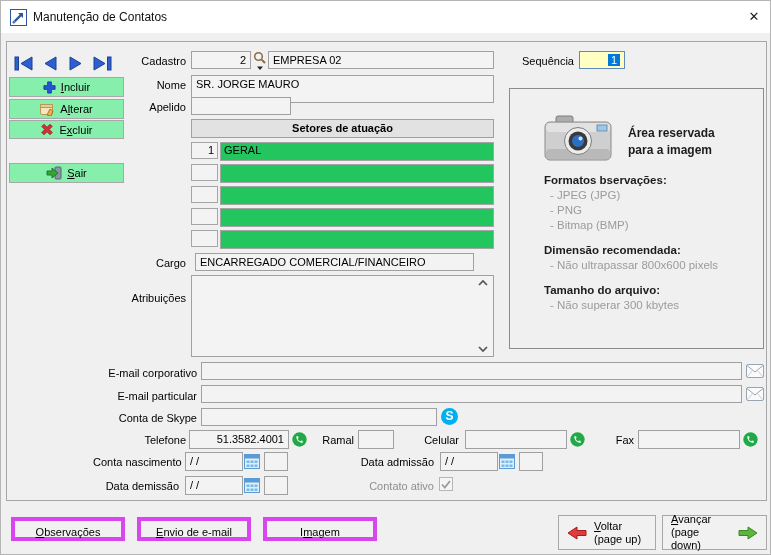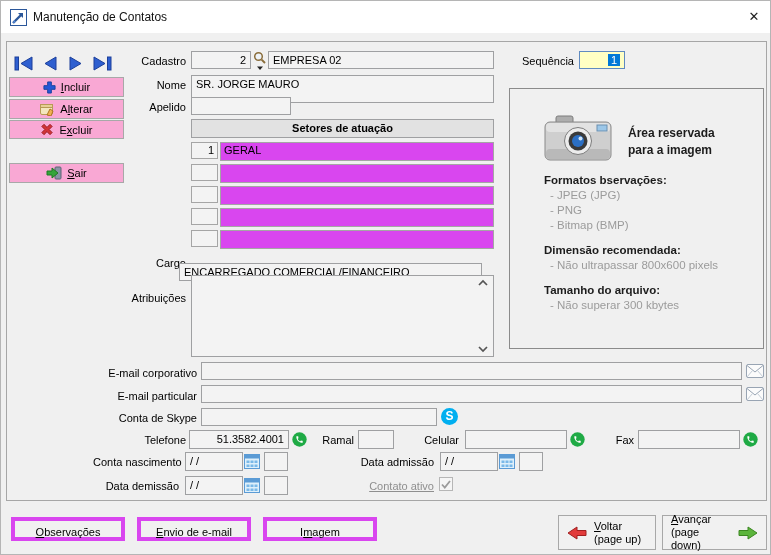--- a/index.html
+++ b/index.html
@@ -7,35 +7,35 @@
   #app { position:relative; width:771px; height:555px; background:#f0f0f0;
          border:1px solid #b5b5b5; overflow:hidden; font-size:11px; color:#000; }
   .abs { position:absolute; }
   .titlebar { position:absolute; left:0; top:0; width:771px; height:32px; background:#ffffff; }
   .title-text { position:absolute; left:32px; top:9px; font-size:12px; color:#111; }
   .close-btn { position:absolute; left:741px; top:5px; width:24px; height:22px; text-align:center;
                line-height:22px; font-size:13px; color:#222; cursor:pointer; }
   .groupbox { position:absolute; left:5px; top:40px; width:761px; height:460px;
               border:1px solid #a6a6a6; background:transparent; }
   .lbl { position:absolute; height:14px; font-size:11px; text-align:right; color:#000; line-height:14px; white-space:nowrap; }
-  .lbl-gray { color:#8f8f8f;text-decoration:underline; }
+  .lbl-gray { color:#8f8f8f; }
   .fld { position:absolute; background:#f3f3f3; border:1px solid #9fa0a2; font-size:11px;
          padding:0 4px; white-space:nowrap; overflow:hidden; }
   .fld.r { text-align:right; }
   .fld-seq { background:#ffffc4; border:1px solid #5f8ac0; text-align:right; }
   .fld-seq .sel { background:#0078d7; color:#fff; padding:0 3px; }
   .navbtn { position:absolute; width:24px; height:17px; cursor:pointer; }
-  .sidebtn { position:absolute; left:8px; width:115px; height:20px; background:#f9a8d4;
+  .sidebtn { position:absolute; left:8px; width:115px; height:20px; background:#86efac;
              border:1px solid #a8a8a8; display:flex; align-items:center; justify-content:center;
              gap:5px; cursor:pointer; font-size:11px; }
   .tbl-header { position:absolute; left:190px; width:303px; height:19px; background:#e2e2e2;
                 border:1px solid #9fa0a2; text-align:center; font-weight:bold; line-height:17px; }
   .cell-num { position:absolute; left:190px; width:27px; height:17px; background:#f3f3f3;
               border:1px solid #a5a5a5; text-align:right; padding:0 3px; line-height:15px; }
-  .cell-name { position:absolute; left:219px; width:274px; height:19px; background:#d946ef;
+  .cell-name { position:absolute; left:219px; width:274px; height:19px; background:#22c55e;
                border:1px solid #a5a5a5; padding:0 3px; line-height:15px; }
   .txtarea { position:absolute; left:190px; top:274px; width:303px; height:82px;
              background:#f3f3f3; border:1px solid #9fa0a2; }
   .scroll-arrow { position:absolute; width:14px; height:10px; cursor:pointer; }
   .img-panel { position:absolute; left:508px; top:87px; width:255px; height:261px;
                border:1px solid #8b8b8b; background:#f0f0f0; }
   .panel-bold { font-weight:bold; font-size:11.5px; color:#1c1c1c; }
   .panel-gray { color:#9b9b9b; font-size:11.5px; }
   .reserved { position:absolute; left:118px; top:36px; font-weight:bold; font-size:12px;
               line-height:17px; color:#1c1c1c; }
@@ -161,21 +161,21 @@
   <div class="cell-num" style="top:163px;"></div>
   <div class="cell-name" style="top:163px;"></div>
   <div class="cell-num" style="top:185px;"></div>
   <div class="cell-name" style="top:185px;"></div>
   <div class="cell-num" style="top:207px;"></div>
   <div class="cell-name" style="top:207px;"></div>
   <div class="cell-num" style="top:229px;"></div>
   <div class="cell-name" style="top:229px;"></div>
 
   <span class="lbl" style="left:108px;top:255px;width:77px;">Cargo</span>
-  <div class="fld" style="left:178px;top:252px;width:303px;height:18px;line-height:16px;margin-top:10px;">ENCARREGADO COMERCIAL/FINANCEIRO</div>
+  <div class="fld" style="left:194px;top:252px;width:279px;height:18px;line-height:16px;">ENCARREGADO COMERCIAL/FINANCEIRO</div>
   <span class="lbl" style="left:95px;top:290px;width:90px;">Atribuições</span>
   <div class="txtarea"></div>
   <span class="scroll-arrow" style="left:476px;top:278px;">
     <svg width="12" height="8" viewBox="0 0 12 8">
         <polyline points="2,6 6,2 10,6" fill="none" stroke="#555" stroke-width="1.7"></polyline>
       </svg>
   </span>
   <span class="scroll-arrow" style="left:476px;top:344px;">
     <svg width="12" height="8" viewBox="0 0 12 8">
         <polyline points="2,2 6,6 10,2" fill="none" stroke="#555" stroke-width="1.7"></polyline>

